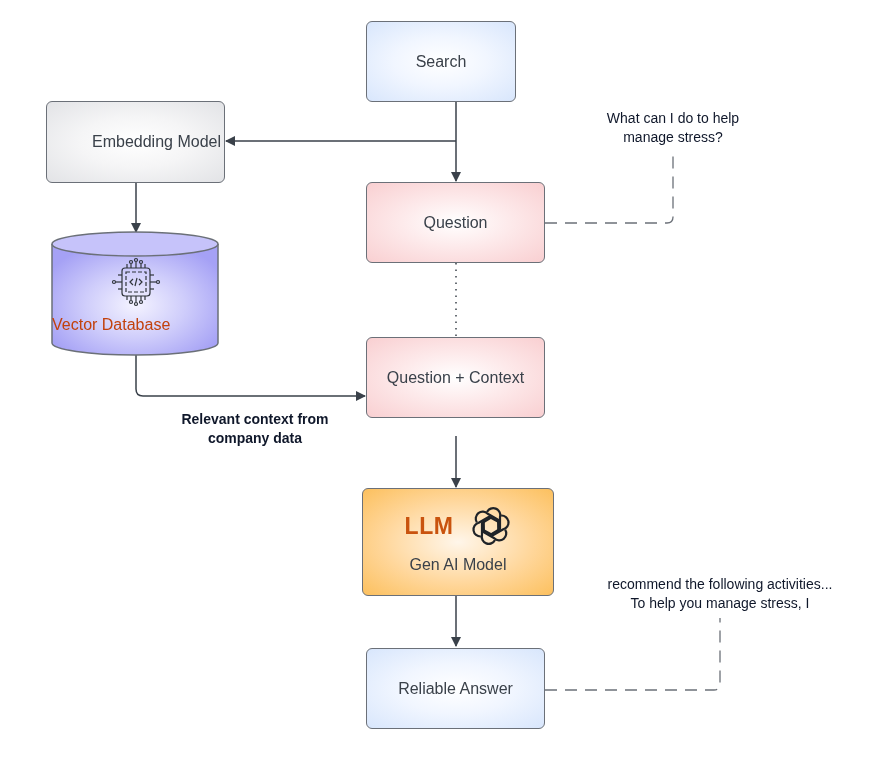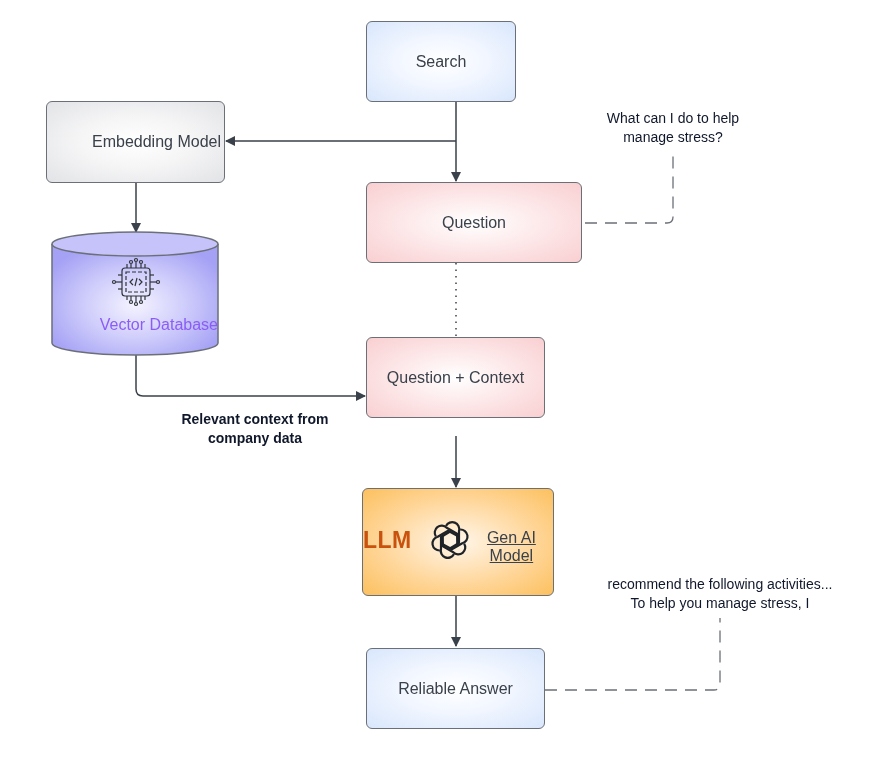--- a/index.html
+++ b/index.html
@@ -6,27 +6,27 @@
   body { width: 883px; height: 764px; position: relative; overflow: hidden;
          font-family: "Liberation Sans", sans-serif; color: #3a414a; }
   svg.edges { position: absolute; left: 0; top: 0; width: 883px; height: 764px; }
   .node { position: absolute; box-sizing: border-box; border: 1.5px solid #6b7078;
           border-radius: 6px; display: flex; align-items: center; justify-content: center;
           font-size: 16px; color: #3a414a; text-align: center; }
   .blue { background: radial-gradient(ellipse at center, #ffffff 0%, #f1f6ff 45%, #d8e6fc 100%); }
   .gray { background: radial-gradient(ellipse at center, #ffffff 0%, #f5f5f6 45%, #e2e3e6 100%); padding-left: 42px; }
   .pink { background: radial-gradient(ellipse at center, #ffffff 0%, #fde9ea 45%, #f9cfd1 100%); }
   .orange { background: radial-gradient(ellipse at center, #fff6ea 0%, #ffd79c 55%, #fcc05e 100%);
-            flex-direction: row; }
+            flex-direction: column; }
   .note { position: absolute; font-size: 14px; color: #0f172a; text-align: center; line-height: 19px; }
   .llm-row { display: flex; align-items: center; gap: 18px; margin-top: -4px; }
   .llm-text { font-size: 23px; font-weight: bold; color: #c9530e; letter-spacing: 0.5px; }
-  .gen-text { font-size: 16px; margin-top: 10px; text-decoration: underline; }
-  .db-label { position: absolute; left: 52px; top: 316px; width: 166px; text-align: right;
-              font-size: 16px; color: #8b5cf6; }
+  .gen-text { font-size: 16px; margin-top: 10px; }
+  .db-label { position: absolute; left: 52px; top: 316px; width: 166px; text-align: left;
+              font-size: 16px; color: #c2410c; }
 </style>
 </head>
 <body>
 
 <svg class="edges" viewBox="0 0 883 764">
   <defs>
     <marker id="arr" markerWidth="10" markerHeight="10" refX="9" refY="5" orient="auto" markerUnits="userSpaceOnUse">
       <path d="M0,0 L10,5 L0,10 z" fill="#3a414a"></path>
     </marker>
     <radialGradient id="dbgrad" cx="50%" cy="55%" r="60%">
@@ -95,21 +95,21 @@
 <div class="db-label">Vector Database</div>
 
 <div class="node blue" style="left:366px; top:21px; width:150px; height:81px;">
   <span>Search</span>
 </div>
 
 <div class="node gray" style="left:46px; top:101px; width:179px; height:82px;">
   <span>Embedding Model</span>
 </div>
 
-<div class="node pink" style="left:366px; top:182px; width:216px; height:81px;">
+<div class="node pink" style="left:366px; top:182px; width:179px; height:81px;">
   <span>Question</span>
 </div>
 
 <div class="node pink" style="left:366px; top:337px; width:179px; height:81px;">
   <span>Question + Context</span>
 </div>
 
 <div class="node orange" style="left:362px; top:488px; width:192px; height:108px;">
   <div class="llm-row">
     <span class="llm-text">LLM</span>

